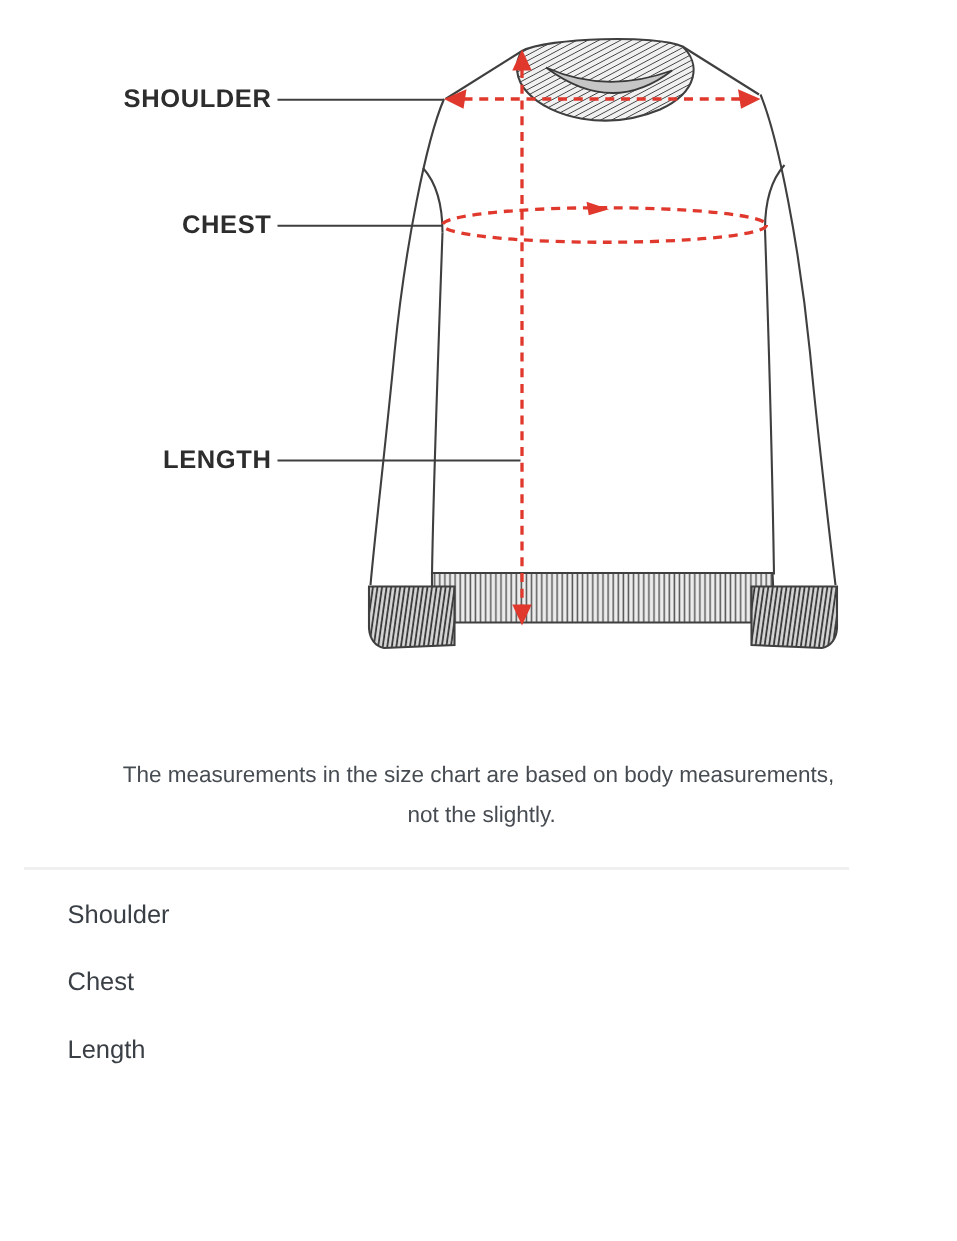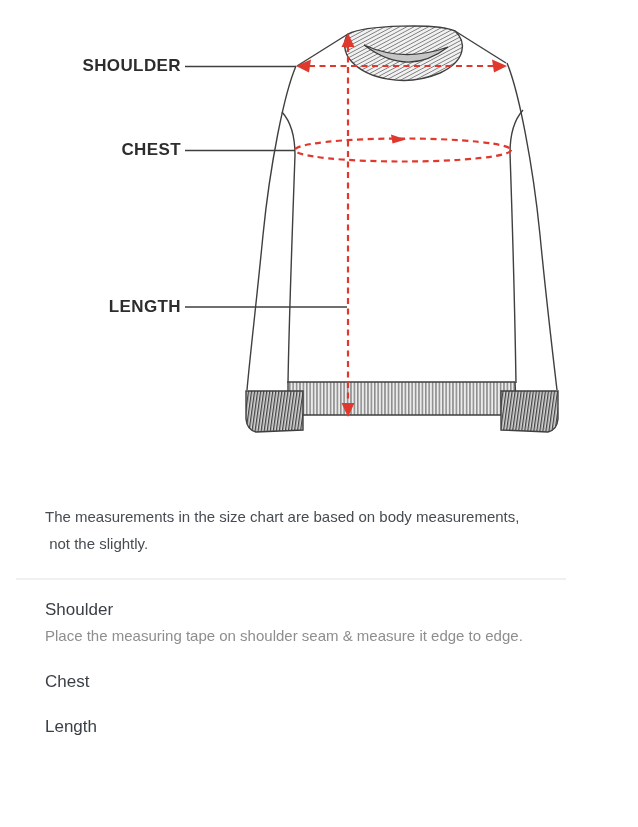--- a/index.html
+++ b/index.html
@@ -19,21 +19,21 @@
   }
   .label-shoulder{top:56px;}
   .label-chest{top:140px;}
   .label-length{top:297px;}
   .text-wrap{
     position:absolute;top:470px;left:0;width:638px;
     padding:0 45px;box-sizing:border-box;
   }
   .note{
     margin-top:33px;
-    font-size:15px;line-height:27px;color:#474c52;
+    font-size:15px;line-height:27px;color:#474c52;text-align:center;
   }
   .note div{white-space:pre-wrap;}
   .divider{
     margin-top:21px;margin-left:-29px;
     width:570px;height:0;
     border-top:2px solid #f0f0f0;
   }
   .section-title{
     margin-top:19px;
     font-size:17px;line-height:21px;color:#3a3f45;
@@ -121,24 +121,20 @@
 
     <div class="note">
       <div>The measurements in the size chart are based on body measurements,</div>
       <div> not the slightly.</div>
     </div>
 
     <div class="divider"></div>
 
     <div>
       <div class="section-title">Shoulder</div>
-      <div class="section-desc">
-        <div>Place the measuring tape on shoulder seam &amp; measure it edge to edge.</div>
-        <div></div>
-      </div>
     </div>
 
     <div class="sec-gap">
       <div class="section-title">Chest</div>
     </div>
 
     <div class="sec-gap">
       <div class="section-title">Length</div>
     </div>
 

